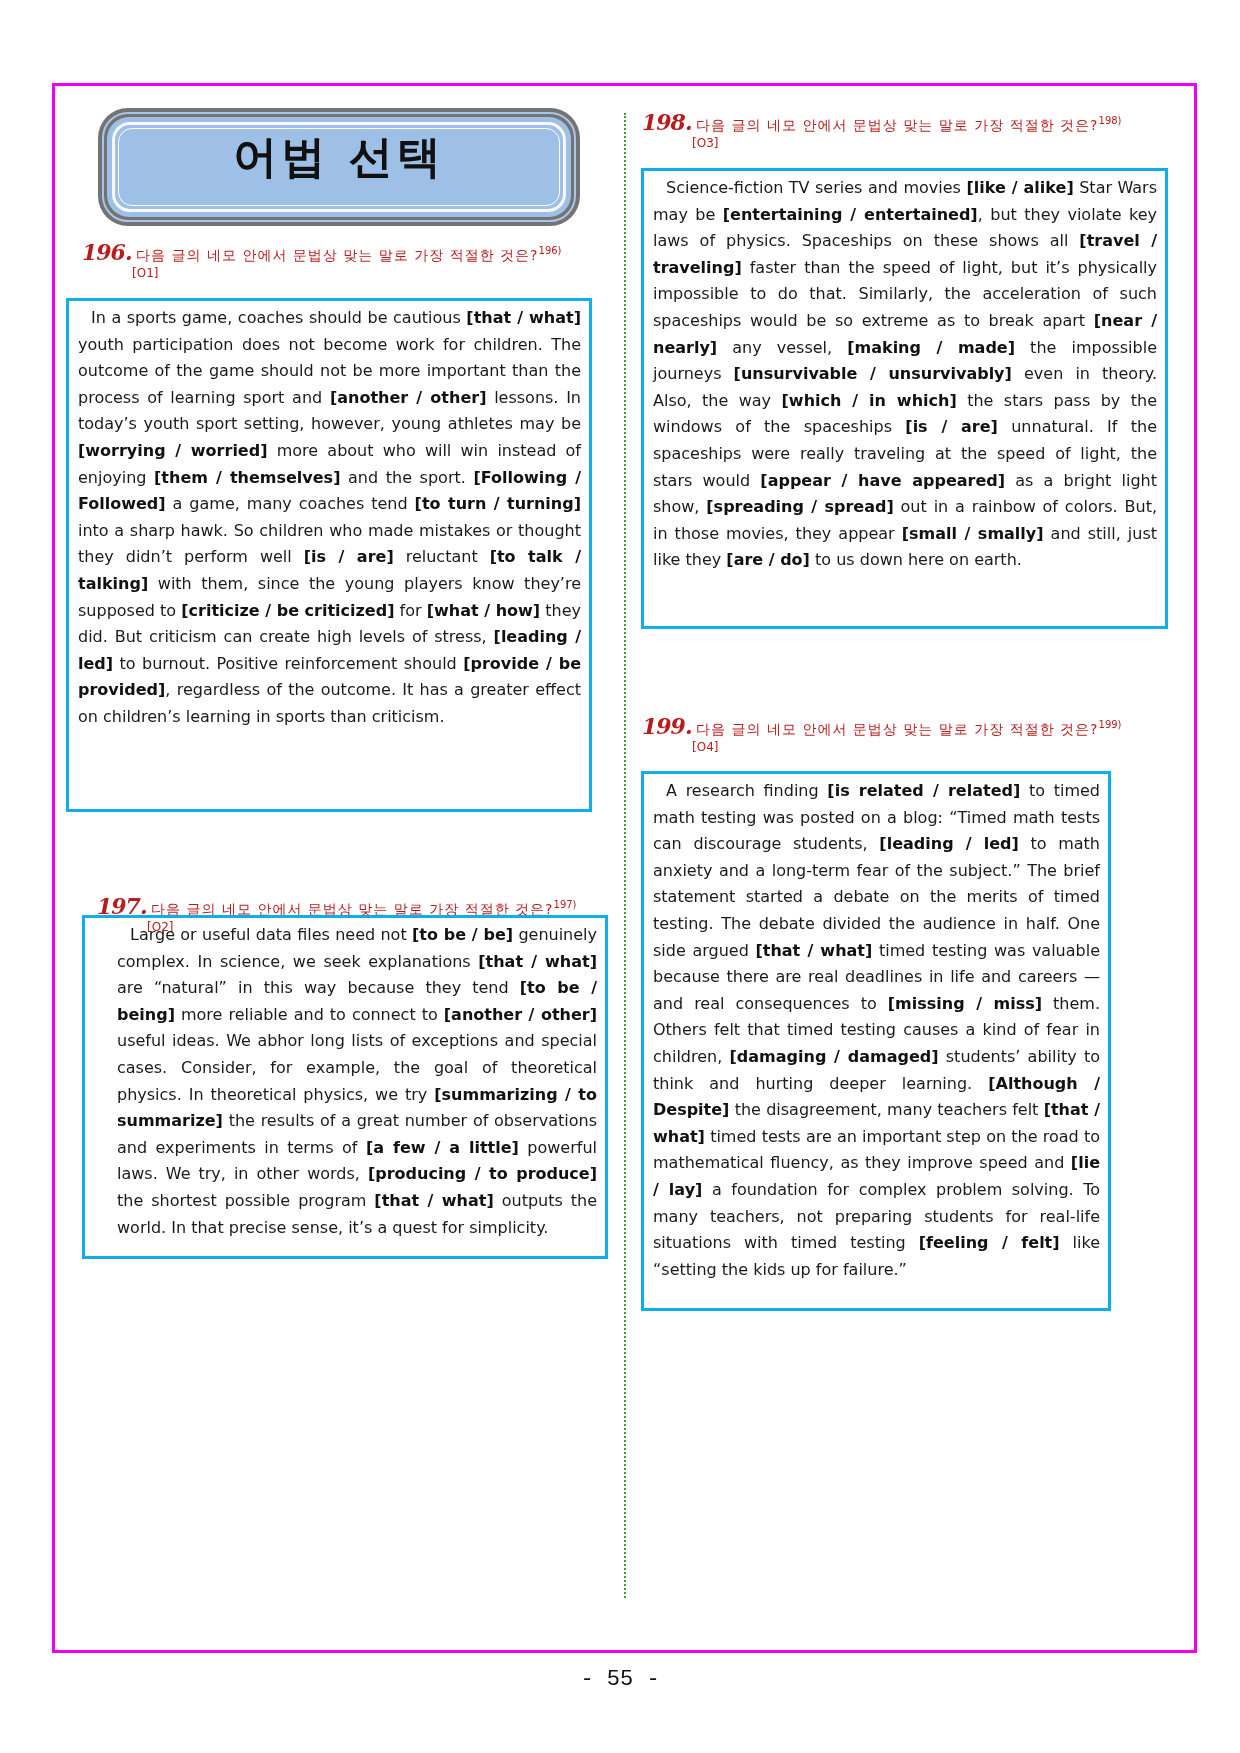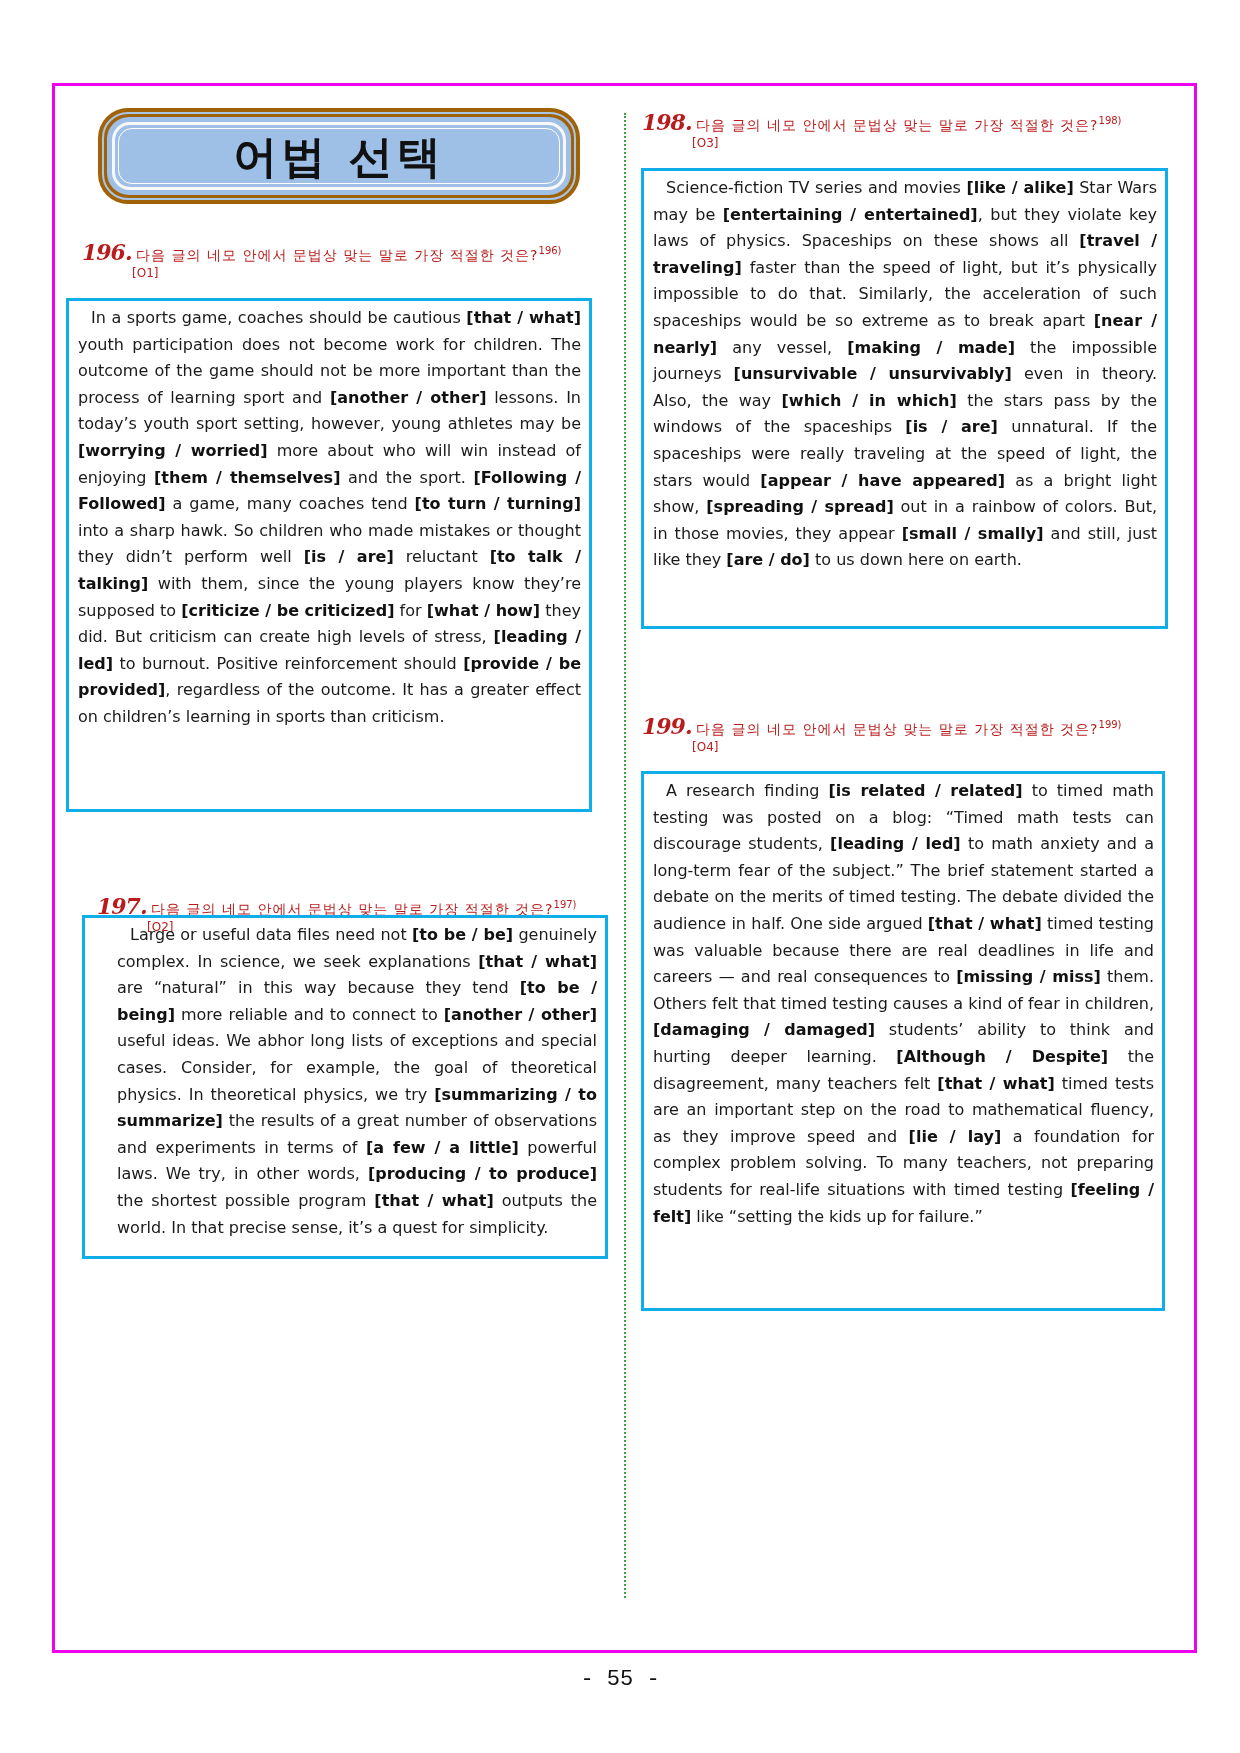--- a/index.html
+++ b/index.html
@@ -2,22 +2,22 @@
 <html><head>
 <meta charset="utf-8">
 <style>
   html, body { margin: 0; padding: 0; background: #ffffff; }
   body { width: 1240px; height: 1753px; position: relative; overflow: hidden;
          font-family: "DejaVu Sans", "Liberation Sans", sans-serif; color: #1a1a1a; }
   .page-frame { position: absolute; left: 52px; top: 83px; width: 1139px; height: 1564px;
                 border: 3px solid #f000f0; box-sizing: content-box; }
   .divider { position: absolute; left: 624px; top: 113px; height: 1485px; width: 0;
              border-left: 2px dotted #3aa33a; }
-  .banner { position: absolute; left: 98px; top: 108px; width: 482px; height: 96px;
-            border-radius: 30px; background: #a16207; box-sizing: border-box; }
+  .banner { position: absolute; left: 98px; top: 108px; width: 482px; height: 118px;
+            border-radius: 30px; background: #737373; box-sizing: border-box; }
   .banner .b1 { position: absolute; inset: 4px; border-radius: 26px; border: 2px solid #a8c6ea; }
   .banner .b2 { position: absolute; inset: 9px; border-radius: 22px; background: #9fc0e6; }
   .banner .b3 { position: absolute; inset: 14px; border-radius: 18px; border: 3px solid #f8f8f8; }
   .banner .b4 { position: absolute; inset: 20px; border-radius: 14px; border: 1px solid #ffffff; background: #9fc0e6; }
   .banner-title { position: absolute; left: 0; right: 0; top: 20px; text-align: center;
                   font-size: 44px; font-weight: bold; letter-spacing: 4px; color: #111;
                   font-family: "DejaVu Sans", sans-serif; }
   .q-head { position: absolute; font-size: 14px; line-height: 18px; color: #b91c1c; }
   .q-num { font-family: "DejaVu Serif", "Liberation Serif", serif; font-style: italic; font-weight: bold;
            font-size: 22px; letter-spacing: -1px; }
@@ -71,17 +71,17 @@
 </div>
 <div class="box" style="left:641px; top:168px; width:527px; height:461px;">
   <p>Science-fiction TV series and movies <b>[like / alike]</b> Star Wars may be <b>[entertaining / entertained]</b>, but they violate key laws of physics. Spaceships on these shows all <b>[travel / traveling]</b> faster than the speed of light, but it’s physically impossible to do that. Similarly, the acceleration of such spaceships would be so extreme as to break apart <b>[near / nearly]</b> any vessel, <b>[making / made]</b> the impossible journeys <b>[unsurvivable / unsurvivably]</b> even in theory. Also, the way <b>[which / in which]</b> the stars pass by the windows of the spaceships <b>[is / are]</b> unnatural. If the spaceships were really traveling at the speed of light, the stars would <b>[appear / have appeared]</b> as a bright light show, <b>[spreading / spread]</b> out in a rainbow of colors. But, in those movies, they appear <b>[small / smally]</b> and still, just like they <b>[are / do]</b> to us down here on earth.</p>
 </div>
 
 <div class="q-head" style="left:642px; top:716px;">
   <span class="q-num">199.</span>
   <span class="q-text">다음 글의 네모 안에서 문법상 맞는 말로 가장 적절한 것은?</span><span class="q-sup">199)</span>
   <span class="q-code">[O4]</span>
 </div>
-<div class="box" style="left:641px; top:771px; width:524px; height:540px;">
+<div class="box" style="left:641px; top:771px; width:470px; height:540px;">
   <p>A research finding <b>[is related / related]</b> to timed math testing was posted on a blog: “Timed math tests can discourage students, <b>[leading / led]</b> to math anxiety and a long-term fear of the subject.” The brief statement started a debate on the merits of timed testing. The debate divided the audience in half. One side argued <b>[that / what]</b> timed testing was valuable because there are real deadlines in life and careers — and real consequences to <b>[missing / miss]</b> them. Others felt that timed testing causes a kind of fear in children, <b>[damaging / damaged]</b> students’ ability to think and hurting deeper learning. <b>[Although / Despite]</b> the disagreement, many teachers felt <b>[that / what]</b> timed tests are an important step on the road to mathematical fluency, as they improve speed and <b>[lie / lay]</b> a foundation for complex problem solving. To many teachers, not preparing students for real-life situations with timed testing <b>[feeling / felt]</b> like “setting the kids up for failure.”</p>
 </div>
 
 <div class="page-num">- 55 -</div>
 
 </body></html>

